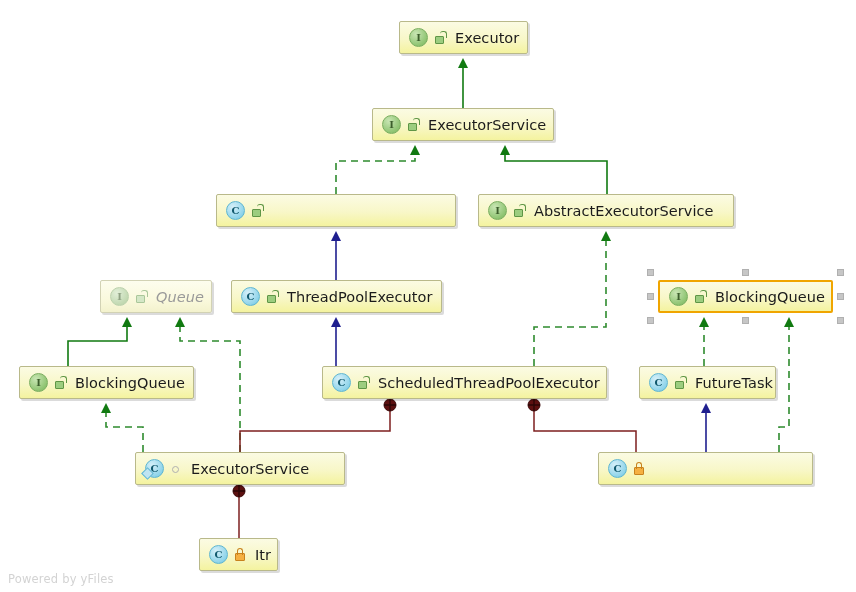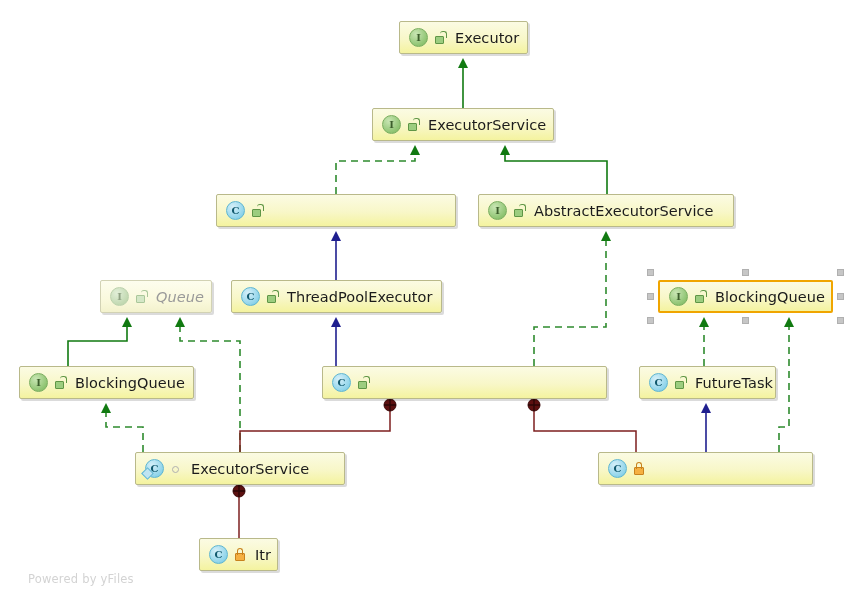--- a/index.html
+++ b/index.html
@@ -190,21 +190,20 @@
     box-sizing: border-box;
   }
   .watermark {
     position: absolute;
     left: 8px;
     bottom: 6px;
     font-size: 11.5px;
     color: #d3d3d3;
     font-family: "DejaVu Sans", sans-serif;
     letter-spacing: 0.2px;
-    margin-left: 20px;
   }
 </style>
 </head>
 <body>
 
 <div id="canvas">
 
   <svg id="edge-layer" width="856" height="592" viewBox="0 0 856 592">
     <defs>
       <marker id="arw-green" markerWidth="12" markerHeight="12" refX="1" refY="5" orient="auto" markerUnits="userSpaceOnUse">
@@ -344,20 +343,21 @@
           <span class="badge-text">I</span>
         </span>
         <span class="vis lock-open"></span>
         <span class="label">BlockingQueue</span>
       </div>
       <div class="node" style="left: 322px; top: 366px; width: 285px; height: 33px;">
         <span class="badge cls">
           <span class="badge-text">C</span>
         </span>
         <span class="vis lock-open"></span>
+        <span class="label">ScheduledThreadPoolExecutor</span>
       </div>
       <div class="node" style="left: 639px; top: 366px; width: 137px; height: 33px;">
         <span class="badge cls">
           <span class="badge-text">C</span>
         </span>
         <span class="vis lock-open"></span>
         <span class="label">FutureTask</span>
       </div>
       <div class="node" style="left: 135px; top: 452px; width: 210px; height: 33px;">
         <span class="badge cls static-cls">

